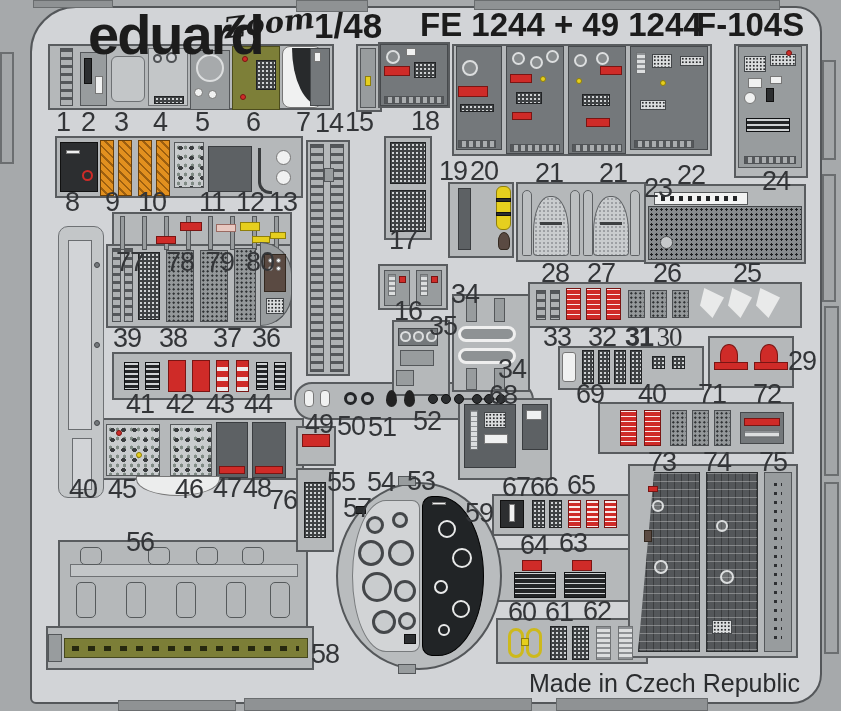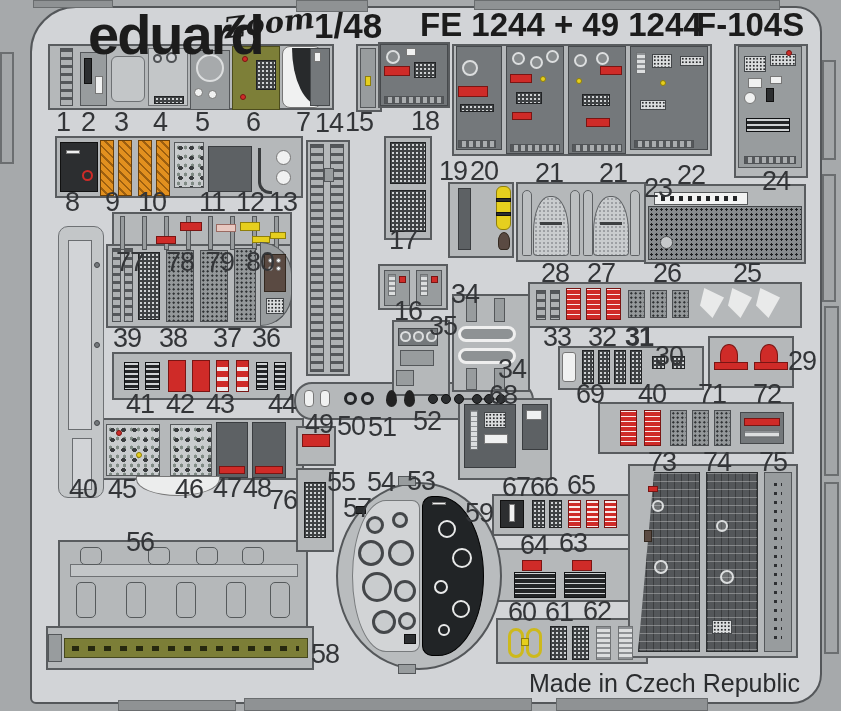--- a/index.html
+++ b/index.html
@@ -446,26 +446,26 @@
       <div class="num" style="left: 465px; top: 294px;">34</div>
       <div class="num" style="left: 443px; top: 326px;">35</div>
       <div class="num" style="left: 512px; top: 369px;">34</div>
       <div class="num" style="left: 127px; top: 338px;">39</div>
       <div class="num" style="left: 173px; top: 338px;">38</div>
       <div class="num" style="left: 227px; top: 338px;">37</div>
       <div class="num" style="left: 266px; top: 338px;">36</div>
       <div class="num" style="left: 557px; top: 337px;">33</div>
       <div class="num" style="left: 602px; top: 337px;">32</div>
       <div class="num" style="left: 639px; top: 337px; font-weight: bold;">31</div>
-      <div class="num" style="left: 669px; top: 356px;">30</div>
+      <div class="num" style="left: 669px; top: 337px; font-family: Liberation Serif, serif;">30</div>
       <div class="num" style="left: 802px; top: 361px;">29</div>
       <div class="num" style="left: 140px; top: 404px;">41</div>
       <div class="num" style="left: 180px; top: 404px;">42</div>
       <div class="num" style="left: 220px; top: 404px;">43</div>
-      <div class="num" style="left: 258px; top: 404px; margin-left: 24px;">44</div>
+      <div class="num" style="left: 258px; top: 404px;">44</div>
       <div class="num" style="left: 503px; top: 395px;">68</div>
       <div class="num" style="left: 590px; top: 394px;">69</div>
       <div class="num" style="left: 652px; top: 394px;">40</div>
       <div class="num" style="left: 712px; top: 394px;">71</div>
       <div class="num" style="left: 767px; top: 394px;">72</div>
       <div class="num" style="left: 319px; top: 424px;">49</div>
       <div class="num" style="left: 351px; top: 426px;">50</div>
       <div class="num" style="left: 382px; top: 427px;">51</div>
       <div class="num" style="left: 427px; top: 421px;">52</div>
       <div class="num" style="left: 83px; top: 489px;">40</div>

